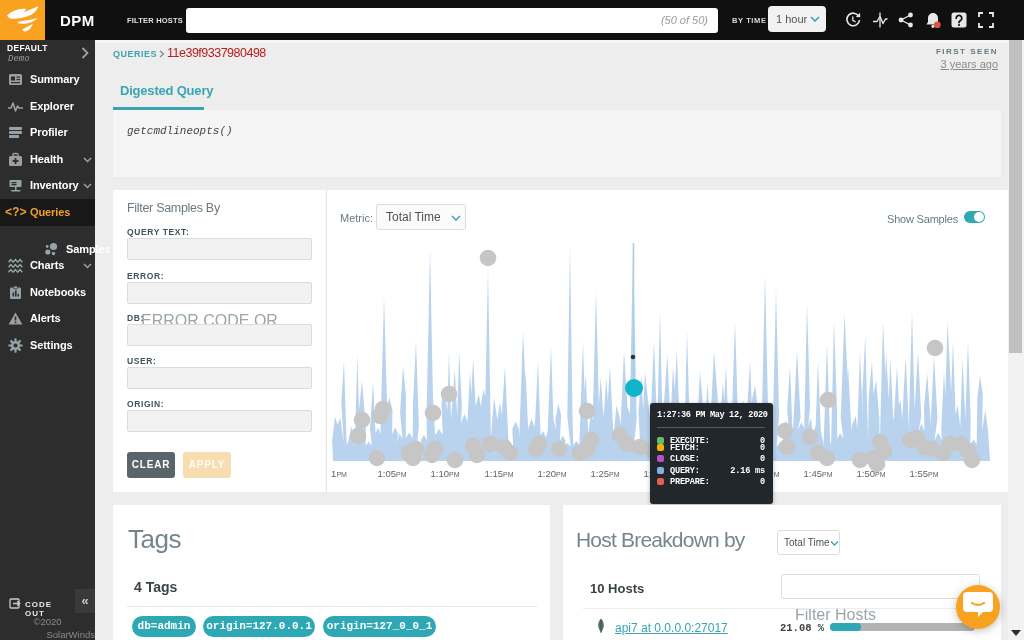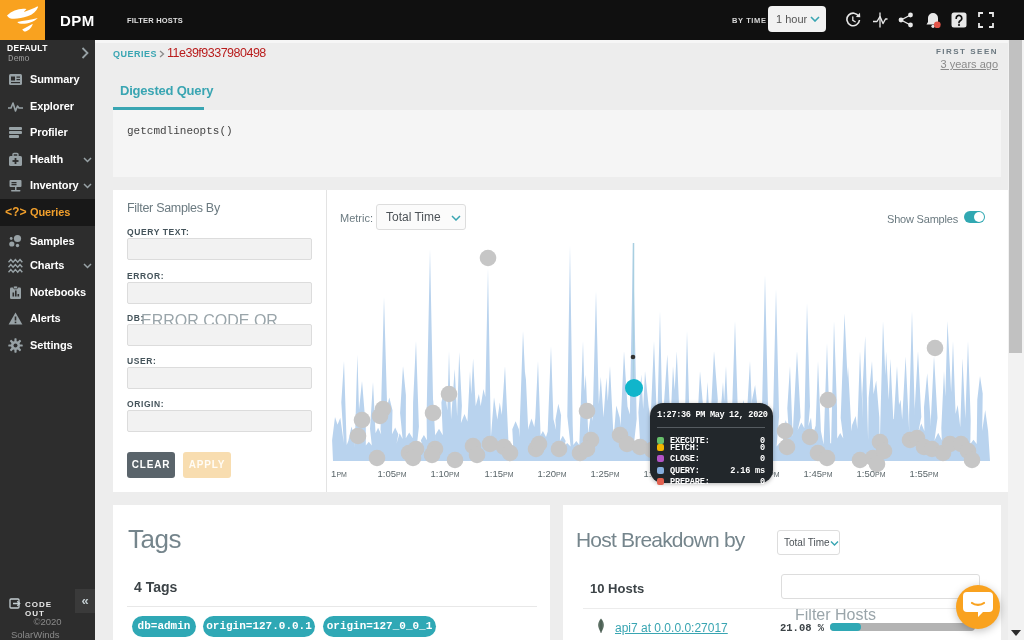--- a/index.html
+++ b/index.html
@@ -1,18 +1,18 @@
 <!DOCTYPE html>
 <html><head><meta charset="utf-8"><title>DPM</title><style>
 *{margin:0;padding:0;box-sizing:border-box;}
 html,body{width:1024px;height:640px;overflow:hidden;}
 body{font-family:"Liberation Sans",sans-serif;background:#ededed;}
 #page{position:relative;width:1024px;height:640px;overflow:hidden;background:#ededed;}
 .abs{position:absolute;}
-.mono{font-family:"Liberation Mono",monospace;}
+.mono{font-family:"Liberation Mono",monospace;font-style:italic;}
 
 #topbar{left:0;top:0;width:1024px;height:40px;background:#101010;}
 #logo{left:0;top:0;width:45px;height:40px;background:#f9a21f;}
 #dpm{left:60px;top:12px;color:#fff;font-size:15px;font-weight:bold;letter-spacing:.5px;}
 #fhl{left:127px;top:16px;color:#e0e0e0;font-size:7.5px;font-weight:bold;letter-spacing:.2px;}
 #search{left:186px;top:8px;width:532px;height:25px;background:#fff;border-radius:3px;}
 #count{right:10px;top:6px;color:#9a9a9a;font-size:11px;font-style:italic;position:absolute;}
 #bytime{left:732px;top:16px;color:#d8d8d8;font-size:7.5px;font-weight:bold;letter-spacing:.6px;}
 #hourdd{left:768px;top:6px;width:58px;height:26px;background:#f2f2f2;border-radius:4px;}
 #hourdd span{position:absolute;left:8px;top:7px;font-size:11px;color:#555;}
@@ -20,21 +20,21 @@
 #sidebar{left:0;top:40px;width:95px;height:600px;background:#2d2d2d;}
 #sb-default{left:7px;top:3px;color:#fff;font-size:8.5px;font-weight:bold;letter-spacing:.3px;}
 #sb-demo{left:8px;top:14px;color:#9a9a9a;font-size:9px;}
 .sb-item{position:absolute;left:0;width:95px;height:27px;}
 .sb-item .txt{position:absolute;left:30px;top:7px;font-size:11px;font-weight:bold;color:#fff;letter-spacing:-.1px;}
 .sb-active{background:#181818;}
 .sb-active .txt{color:#f2a02c;}
 #signout{left:0px;top:545px;}
 #collapse{left:75px;top:549px;width:20px;height:24px;background:#3a3a3a;color:#c3cdd1;font-size:13px;text-align:center;line-height:24px;font-weight:bold;}
 #copy1{left:0;top:576px;width:95px;text-align:center;color:#8a8a8a;font-size:9.5px;}
-#copy2{left:0;top:589px;width:95px;text-align:left;color:#8a8a8a;font-size:9.5px;margin-left:11px;}
+#copy2{left:0;top:589px;width:95px;text-align:right;color:#8a8a8a;font-size:9.5px;}
 
 #bc-q{left:113px;top:49px;color:#39a5b2;font-size:9px;font-weight:bold;letter-spacing:.5px;}
 #bc-id{left:167px;top:46px;color:#b91c1c;font-size:12.5px;letter-spacing:-.5px;}
 #fseen{right:26px;top:47px;color:#6b7880;font-size:8px;font-weight:bold;letter-spacing:1.5px;position:absolute;}
 #yago{right:26px;top:58px;color:#8a8a8a;font-size:11px;text-decoration:underline;position:absolute;}
 #tab{left:120px;top:83px;color:#39a5b2;font-size:13px;font-weight:bold;letter-spacing:-.2px;}
 #tabline{left:113px;top:107px;width:91px;height:3px;background:#39a5b2;}
 #codeblock{left:113px;top:110px;width:888px;height:67px;background:#f5f5f5;}
 #codetext{left:14px;top:15px;position:absolute;color:#444;font-size:11px;}
 
@@ -47,21 +47,21 @@
 #btn-clear{left:14px;top:262px;width:48px;height:26px;background:#5a646b;border-radius:3px;color:#fff;font-size:10px;font-weight:bold;letter-spacing:.8px;text-align:center;line-height:26px;position:absolute;}
 #btn-apply{left:70px;top:262px;width:48px;height:26px;background:#f8ddb0;border-radius:3px;color:#fffcf5;font-size:10px;font-weight:bold;letter-spacing:.8px;text-align:center;line-height:26px;position:absolute;}
 
 #metric-l{left:340px;top:212px;color:#6b7a80;font-size:11px;}
 #metric-dd{left:376px;top:204px;width:90px;height:26px;background:#fbfbfb;border:1px solid #ddd;border-radius:3px;}
 #metric-dd span{position:absolute;left:9px;top:5px;font-size:12px;color:#4c5257;}
 #showsamp{right:66px;top:213px;color:#6b7a80;font-size:11px;letter-spacing:-.2px;position:absolute;}
 #toggle{left:964px;top:211px;width:21px;height:12px;background:#31a8b2;border-radius:6px;}
 #toggle div{position:absolute;right:1px;top:1px;width:10px;height:10px;border-radius:50%;background:#fff;}
 
-#tooltip{left:650px;top:403px;width:123px;height:80px;background:#22272b;border-radius:13px;box-shadow:0 1px 4px rgba(0,0,0,.3);font-family:"Liberation Mono",monospace;}
+#tooltip{left:650px;top:403px;width:123px;height:101px;background:#22272b;border-radius:3px;box-shadow:0 1px 4px rgba(0,0,0,.3);font-family:"Liberation Mono",monospace;}
 #tt-title{position:absolute;left:7px;top:7px;color:#fff;font-size:8.6px;font-weight:bold;white-space:nowrap;letter-spacing:-.35px;}
 #tt-hr{position:absolute;left:7px;top:24px;width:108px;height:1px;background:#555b60;}
 .tt-row{position:absolute;left:7px;width:108px;height:11.5px;}
 .tt-sq{position:absolute;left:0;top:1px;width:7px;height:7px;border-radius:2px;}
 .tt-lab{position:absolute;left:13px;top:0;color:#fff;font-size:8.6px;font-weight:bold;letter-spacing:-.2px;}
 .tt-val{position:absolute;right:0;top:0;color:#fff;font-size:8.6px;font-weight:bold;letter-spacing:-.2px;}
 
 #tagscard{left:113px;top:505px;width:437px;height:135px;background:#fff;}
 #tags-h{position:absolute;left:15px;top:19px;color:#75858c;font-size:26px;letter-spacing:-.5px;}
 #tags-n{position:absolute;left:21px;top:74px;color:#3c4347;font-size:14px;font-weight:bold;}
@@ -87,20 +87,23 @@
 <div id="page">
     <div id="topbar" class="abs"></div>
     <div id="logo" class="abs"></div>
     <svg class="abs" style="left:0;top:0;" width="45" height="40" viewBox="0 0 45 40">
       <path d="M7 15.4 C12.5 10.2 19.5 8.0 26.5 9.0 L24.3 11.2 C23.9 11.6 24.1 11.9 24.7 11.7 C29 10.2 33.5 8.4 37.2 6.5 C37.9 6.2 38.3 6.6 38.0 7.3 C36.5 11.2 33 14.6 27.5 16.3 C21.5 18.2 14.5 19.6 9.8 18.3 C8.5 17.3 7.5 16.3 7 15.4 Z" fill="#fff"></path>
       <path d="M17.3 21.9 C23.5 20.9 30.8 19.7 37.8 18.0 C33.5 22.6 25.5 24.6 19.4 23.6 C18.6 23.1 17.9 22.5 17.3 21.9 Z" fill="#fff"></path>
       <path d="M22.2 29.6 C25.5 27.7 29.2 25.9 32.8 23.7 C31.5 28.5 27.6 31.4 24.2 31.5 C23.4 30.9 22.7 30.2 22.2 29.6 Z" fill="#fff"></path>
     </svg>
     <div id="dpm" class="abs">DPM</div>
     <div id="fhl" class="abs">FILTER HOSTS</div>
+    <div id="search" class="abs">
+      <div id="count">(50 of 50)</div>
+    </div>
     <div id="bytime" class="abs">BY TIME</div>
     <div id="hourdd" class="abs">
       <span>1 hour</span>
       <svg class="abs" style="left:42px;top:10px;" width="10" height="6" viewBox="0 0 10 6">
         <path d="M1 1 L5 5 L9 1" stroke="#39a5b2" stroke-width="1.6" fill="none"></path>
       </svg>
     </div>
     <svg class="abs" style="left:845px;top:12px;" width="16" height="16" viewBox="0 0 16 16">
       <path d="M13.8 4.5 a6.3 6.3 0 1 0 0.7 3.5" stroke="#e8e8e8" stroke-width="1.6" fill="none"></path>
       <path d="M10.8 4.9 L15.3 5.3 L15.0 0.8 Z" fill="#e8e8e8"></path>
@@ -184,21 +187,21 @@
         </svg>
         <div class="txt">Inventory</div>
         <svg class="abs" style="right:3px;top:11px;" width="9" height="6" viewBox="0 0 9 6">
           <path d="M1 1 L4.5 4.5 L8 1" stroke="#98a2a6" stroke-width="1.5" fill="none"></path>
         </svg>
       </div>
       <div class="sb-item sb-active" style="top:159.0px;">
         <div style="position:absolute;left:5px;top:7px;font-size:12px;font-weight:bold;color:#f2a02c;font-family:'Liberation Mono',monospace;">&lt;?&gt;</div>
         <div class="txt">Queries</div>
       </div>
-      <div class="sb-item" style="top:188px;">
+      <div class="sb-item" style="top:196px;margin-left:36px;">
         <svg class="abs" style="left:8px;top:6px;" width="15" height="16" viewBox="0 0 15 16">
           <circle cx="9.5" cy="4.5" r="3.6" fill="#98a2a6"></circle>
           <circle cx="3.8" cy="10" r="2.6" fill="#98a2a6"></circle>
           <circle cx="9.5" cy="11.5" r="1.7" fill="#98a2a6"></circle>
           <circle cx="3.2" cy="4.5" r="1.4" fill="#98a2a6"></circle>
         </svg>
         <div class="txt">Samples</div>
       </div>
       <div class="sb-item" style="top:212.2px;">
         <svg class="abs" style="left:8px;top:6px;" width="15" height="16" viewBox="0 0 15 16">

